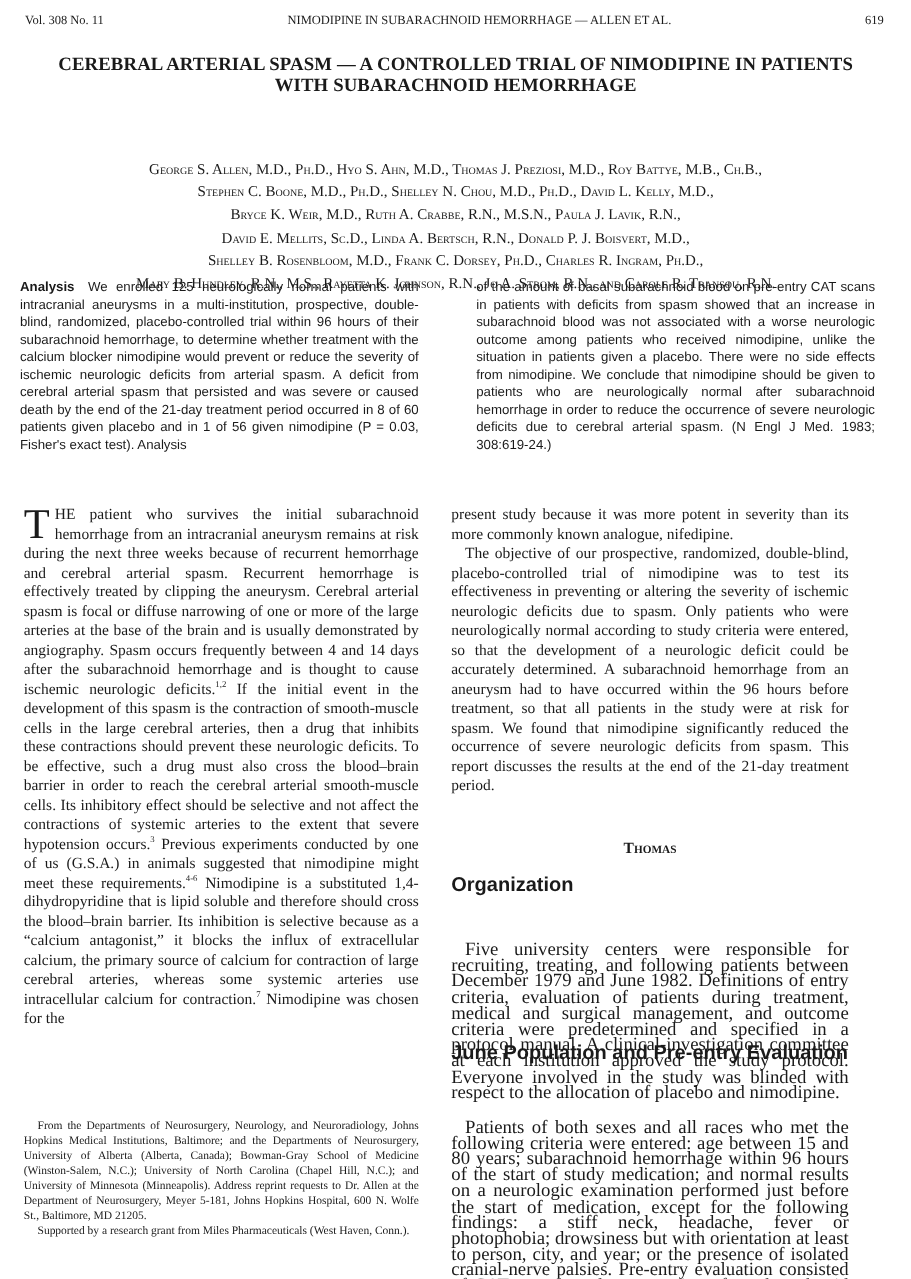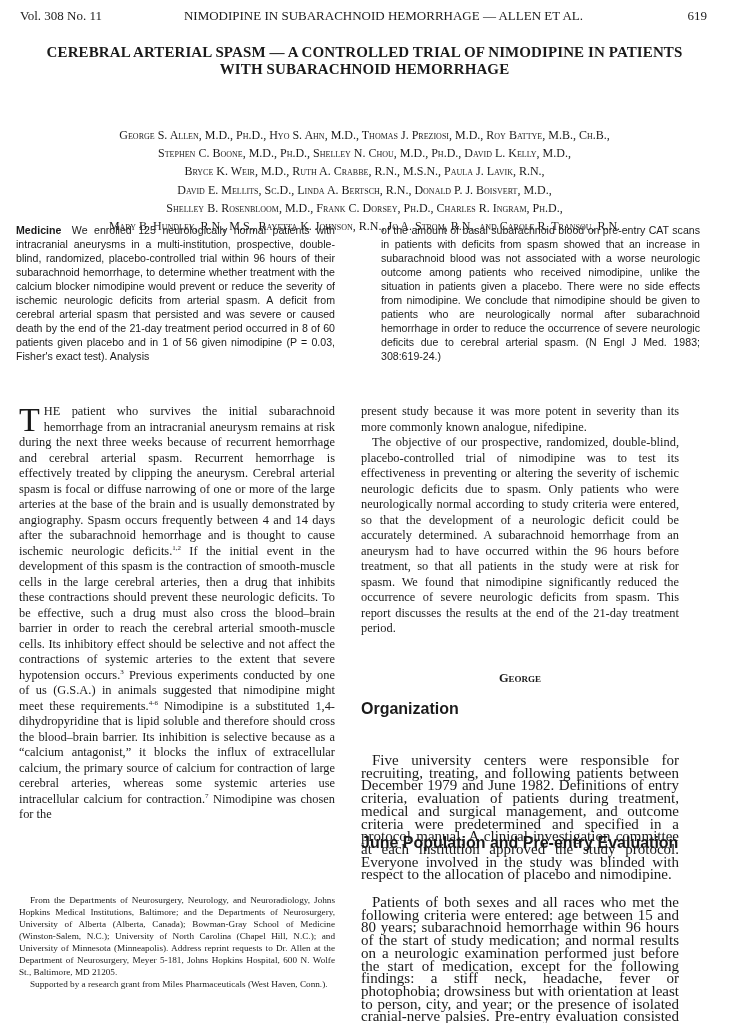--- a/index.html
+++ b/index.html
@@ -3,21 +3,21 @@
   <meta charset="utf-8">
   <style>
     html, body { margin: 0; padding: 0; background: #ffffff; }
     body {
       width: 729px; height: 1023px; position: relative; overflow: hidden;
       color: #1a1a1a;
       font-family: "Liberation Serif", "DejaVu Serif", serif;
     }
     .running-head {
       position: absolute; top: 8px; left: 20px; right: 22px; height: 16px;
-      font-size: 13px; display: flex; justify-content: center; align-items: center;
+      font-size: 10px; display: flex; justify-content: center; align-items: center;
       font-family: "Liberation Serif", serif;
     }
     .running-head .vol { width: 120px; }
     .running-head .ttl { flex: 1; text-align: center; margin-left: -40px; }
     .running-head .pg { width: 40px; text-align: right; }
 
     .article-title {
       position: absolute; top: 44px; left: 10px; right: 10px;
       text-align: center; font-weight: bold; font-size: 15px; line-height: 17px;
       font-family: "Liberation Serif", serif; letter-spacing: 0.1px;
@@ -90,39 +90,39 @@
   <div>George S. Allen, M.D., Ph.D., Hyo S. Ahn, M.D., Thomas J. Preziosi, M.D., Roy Battye, M.B., Ch.B.,</div>
   <div>Stephen C. Boone, M.D., Ph.D., Shelley N. Chou, M.D., Ph.D., David L. Kelly, M.D.,</div>
   <div>Bryce K. Weir, M.D., Ruth A. Crabbe, R.N., M.S.N., Paula J. Lavik, R.N.,</div>
   <div>David E. Mellits, Sc.D., Linda A. Bertsch, R.N., Donald P. J. Boisvert, M.D.,</div>
   <div>Shelley B. Rosenbloom, M.D., Frank C. Dorsey, Ph.D., Charles R. Ingram, Ph.D.,</div>
   <div>Mary B. Hundley, R.N., M.S., Rayetta K. Johnson, R.N., Jo A. Strom, R.N., and Carole R. Transou, R.N.</div>
 </div>
 
 <div class="abstract">
   <div class="col">
-    <span class="label">Medicine</span>
+    <span class="label">Analysis</span>
     <span>We enrolled 125 neurologically normal patients with intracranial aneurysms in a multi-institution, prospective, double-blind, randomized, placebo-controlled trial within 96 hours of their subarachnoid hemorrhage, to determine whether treatment with the calcium blocker nimodipine would prevent or reduce the severity of ischemic neurologic deficits from arterial spasm. A deficit from cerebral arterial spasm that persisted and was severe or caused death by the end of the 21-day treatment period occurred in 8 of 60 patients given placebo and in 1 of 56 given nimodipine (P = 0.03, Fisher's exact test). Analysis</span>
   </div>
   <div class="col">
     <span>of the amount of basal subarachnoid blood on pre-entry CAT scans in patients with deficits from spasm showed that an increase in subarachnoid blood was not associated with a worse neurologic outcome among patients who received nimodipine, unlike the situation in patients given a placebo. There were no side effects from nimodipine. We conclude that nimodipine should be given to patients who are neurologically normal after subarachnoid hemorrhage in order to reduce the occurrence of severe neurologic deficits due to cerebral arterial spasm. (N Engl J Med. 1983; 308:619-24.)</span>
   </div>
 </div>
 
 <div class="body-left">
   <span class="drop-cap">T</span>
   <span>HE patient who survives the initial subarachnoid hemorrhage from an intracranial aneurysm remains at risk during the next three weeks because of recurrent hemorrhage and cerebral arterial spasm. Recurrent hemorrhage is effectively treated by clipping the aneurysm. Cerebral arterial spasm is focal or diffuse narrowing of one or more of the large arteries at the base of the brain and is usually demonstrated by angiography. Spasm occurs frequently between 4 and 14 days after the subarachnoid hemorrhage and is thought to cause ischemic neurologic deficits.</span><sup>1,2</sup><span> If the initial event in the development of this spasm is the contraction of smooth-muscle cells in the large cerebral arteries, then a drug that inhibits these contractions should prevent these neurologic deficits. To be effective, such a drug must also cross the blood–brain barrier in order to reach the cerebral arterial smooth-muscle cells. Its inhibitory effect should be selective and not affect the contractions of systemic arteries to the extent that severe hypotension occurs.</span><sup>3</sup><span> Previous experiments conducted by one of us (G.S.A.) in animals suggested that nimodipine might meet these requirements.</span><sup>4-6</sup><span> Nimodipine is a substituted 1,4-dihydropyridine that is lipid soluble and therefore should cross the blood–brain barrier. Its inhibition is selective because as a “calcium antagonist,” it blocks the influx of extracellular calcium, the primary source of calcium for contraction of large cerebral arteries, whereas some systemic arteries use intracellular calcium for contraction.</span><sup>7</sup><span> Nimodipine was chosen for the</span>
 </div>
 
 <div class="body-right">
   <p>present study because it was more potent in severity than its more commonly known analogue, nifedipine.</p>
   <p class="indent">The objective of our prospective, randomized, double-blind, placebo-controlled trial of nimodipine was to test its effectiveness in preventing or altering the severity of ischemic neurologic deficits due to spasm. Only patients who were neurologically normal according to study criteria were entered, so that the development of a neurologic deficit could be accurately determined. A subarachnoid hemorrhage from an aneurysm had to have occurred within the 96 hours before treatment, so that all patients in the study were at risk for spasm. We found that nimodipine significantly reduced the occurrence of severe neurologic deficits from spasm. This report discusses the results at the end of the 21-day treatment period.</p>
 </div>
 
-<div class="methods-heading">George</div>
+<div class="methods-heading">Thomas</div>
 
 <div class="subhead" style="top:700px;">Organization</div>
 <div class="small-text" style="top:717px;">Five university centers were responsible for recruiting, treating, and following patients between December 1979 and June 1982. Definitions of entry criteria, evaluation of patients during treatment, medical and surgical management, and outcome criteria were predetermined and specified in a protocol manual. A clinical-investigation committee at each institution approved the study protocol. Everyone involved in the study was blinded with respect to the allocation of placebo and nimodipine.</div>
 
 <div class="subhead" style="top:834px;">June Population and Pre-entry Evaluation</div>
 <div class="small-text" style="top:859px;">Patients of both sexes and all races who met the following criteria were entered: age between 15 and 80 years; subarachnoid hemorrhage within 96 hours of the start of study medication; and normal results on a neurologic examination performed just before the start of medication, except for the following findings: a stiff neck, headache, fever or photophobia; drowsiness but with orientation at least to person, city, and year; or the presence of isolated cranial-nerve palsies. Pre-entry evaluation consisted of CAT scanning, documentation of a subarachnoid hemorrhage by either CAT scanning or cerebrospinal-fluid examination, and demonstration of an intracranial aneurysm by angiography.</div>
 
 <div class="footnote">
   <p>From the Departments of Neurosurgery, Neurology, and Neuroradiology, Johns Hopkins Medical Institutions, Baltimore; and the Departments of Neurosurgery, University of Alberta (Alberta, Canada); Bowman-Gray School of Medicine (Winston-Salem, N.C.); University of North Carolina (Chapel Hill, N.C.); and University of Minnesota (Minneapolis). Address reprint requests to Dr. Allen at the Department of Neurosurgery, Meyer 5-181, Johns Hopkins Hospital, 600 N. Wolfe St., Baltimore, MD 21205.</p>
   <p>Supported by a research grant from Miles Pharmaceuticals (West Haven, Conn.).</p>

